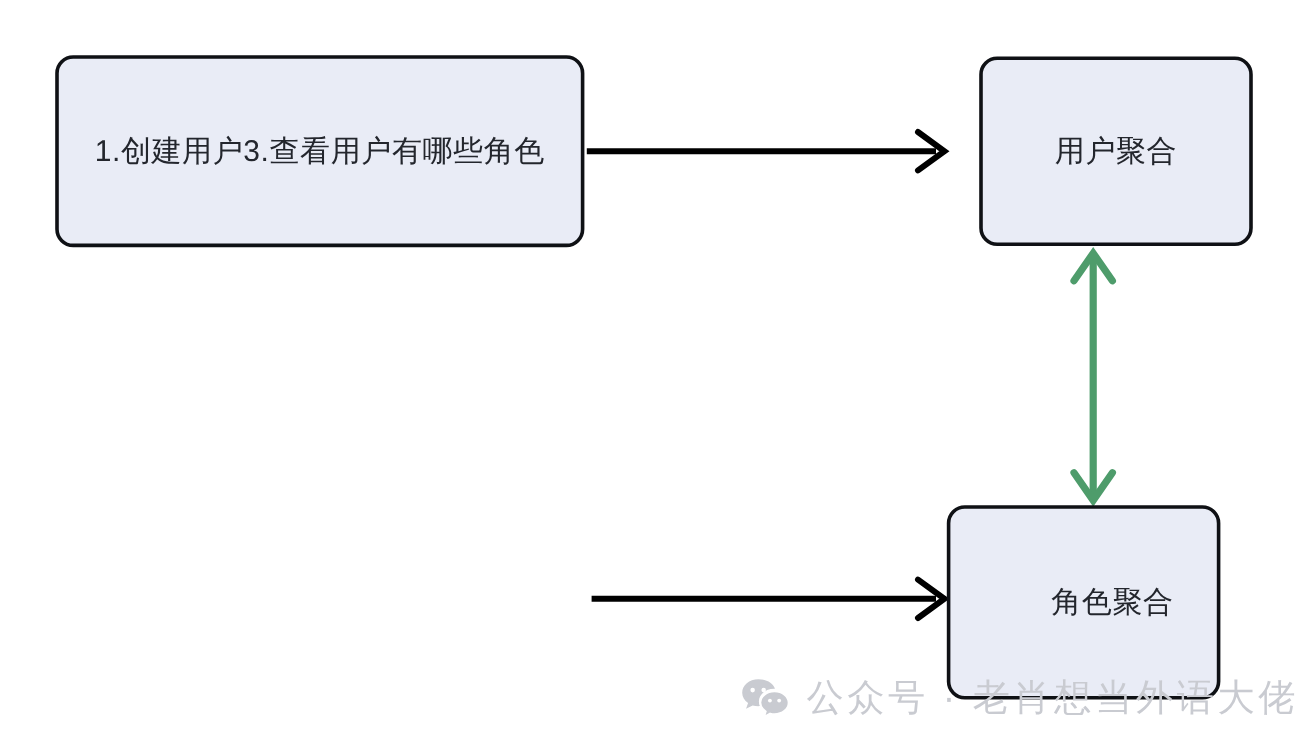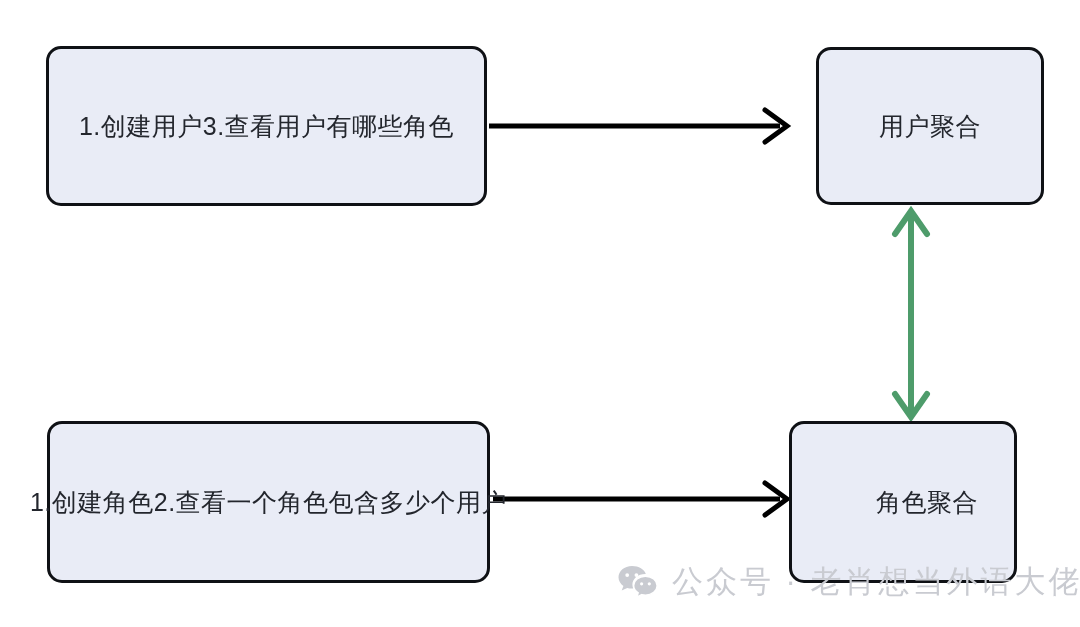--- a/index.html
+++ b/index.html
@@ -118,24 +118,20 @@
 
   <div class="node" id="node-user-ops">
     <span class="line">1.创建用户</span>
     <span class="line">3.查看用户有哪些角色</span>
   </div>
 
   <div class="node" id="node-user-agg">
     <span class="line">用户聚合</span>
   </div>
 
-  <div class="node" id="node-role-ops">
-    <span class="line">1.创建角色</span>
-    <span class="line">2.查看一个角色包含多少个用户</span>
-  </div>
 
   <div class="node" id="node-role-agg">
     <span class="line">角色聚合</span>
   </div>
 
   <div id="watermark">
     <svg id="wechat-icon" width="42" height="34" viewBox="0 0 42 34">
 
       <path d="M14 1 C6.3 1 0.5 6.2 0.5 12.3 C0.5 15.8 2.4 18.9 5.4 20.9 L3.7 25.6 L9.2 22.9
                C10.7 23.3 12.3 23.5 14 23.5 C14.4 23.5 14.8 23.5 15.2 23.4

